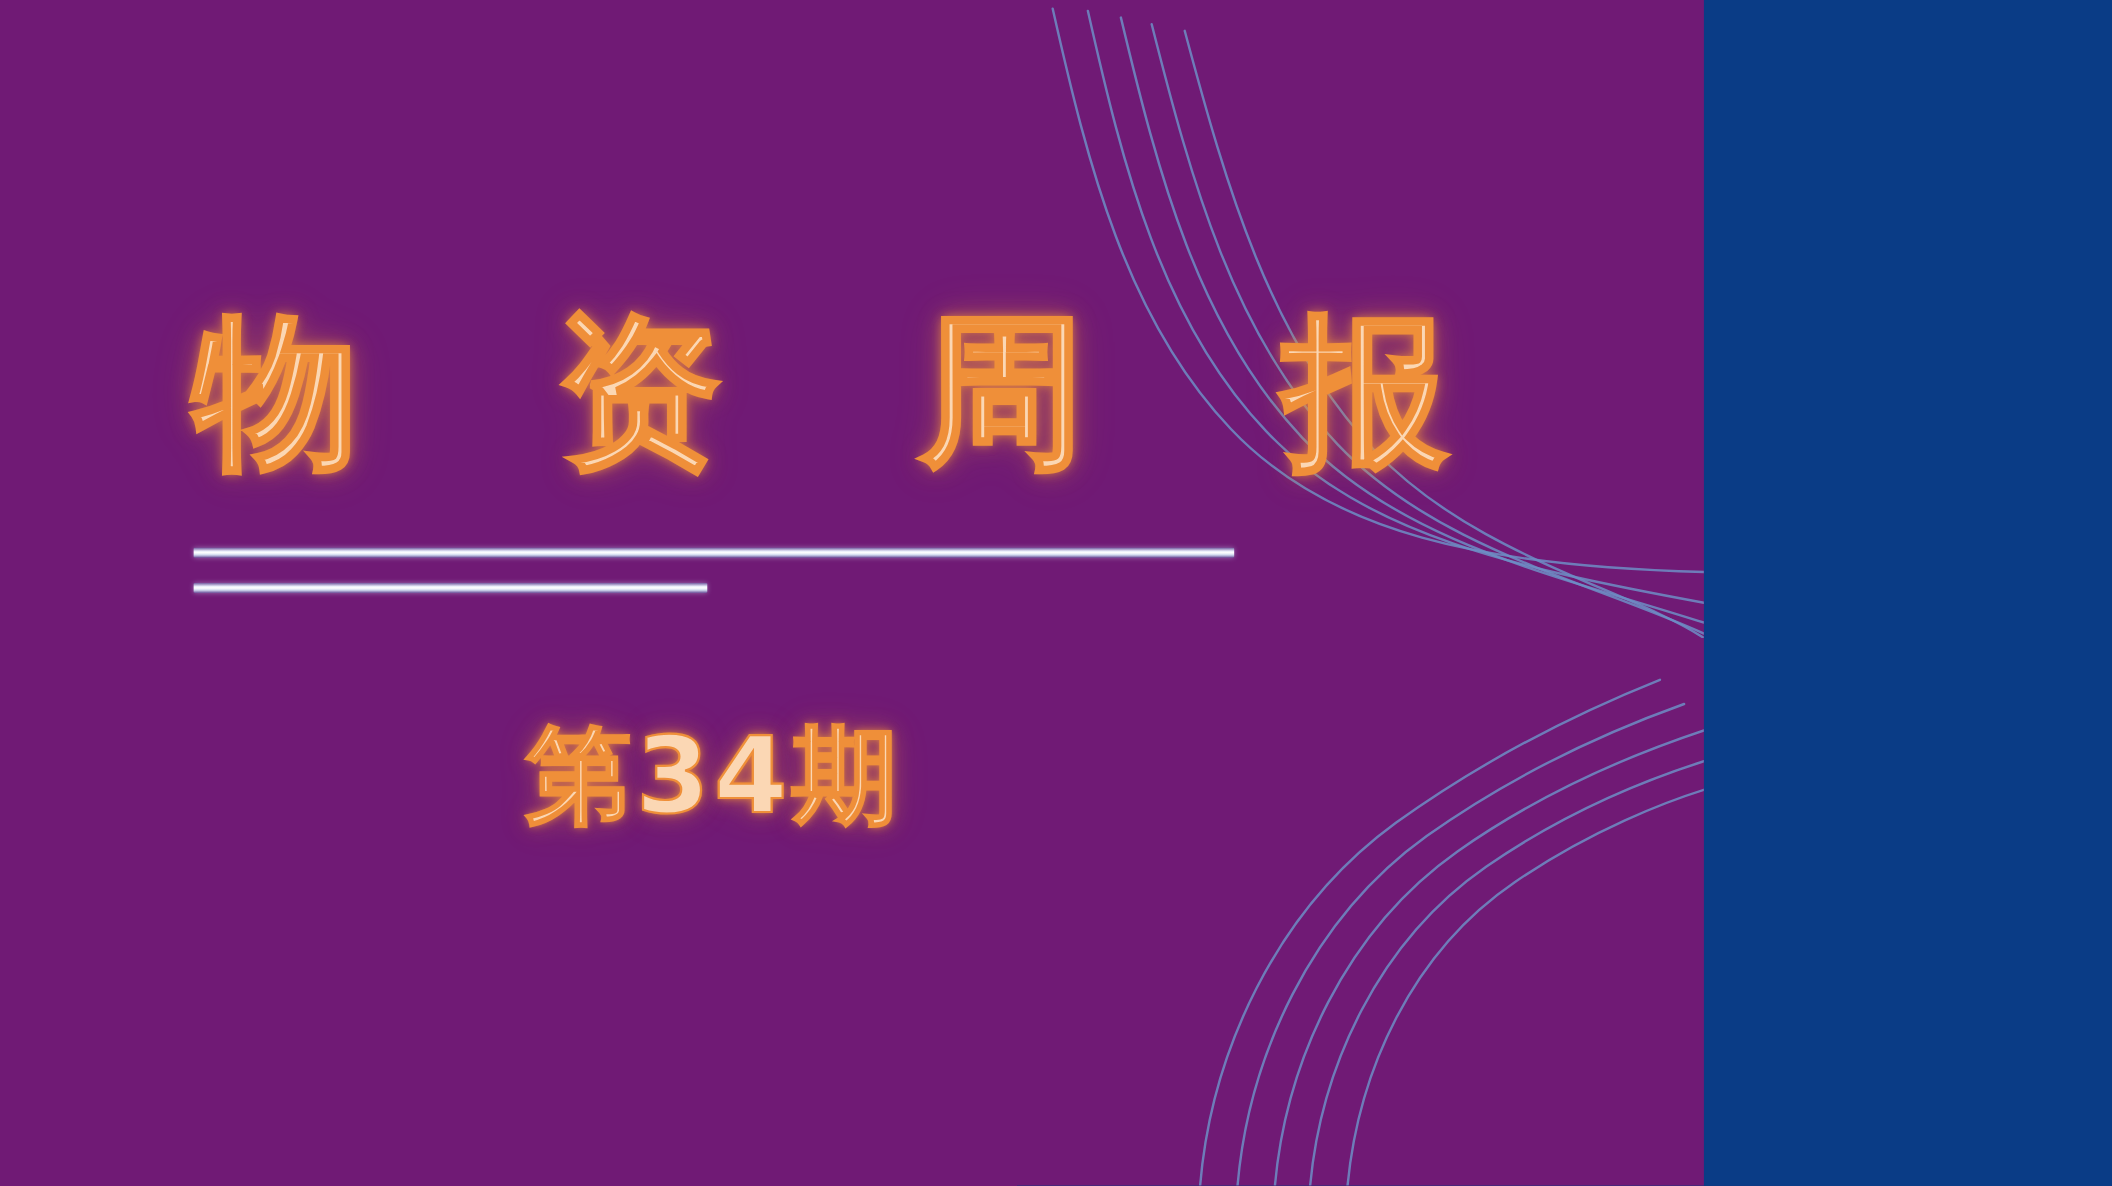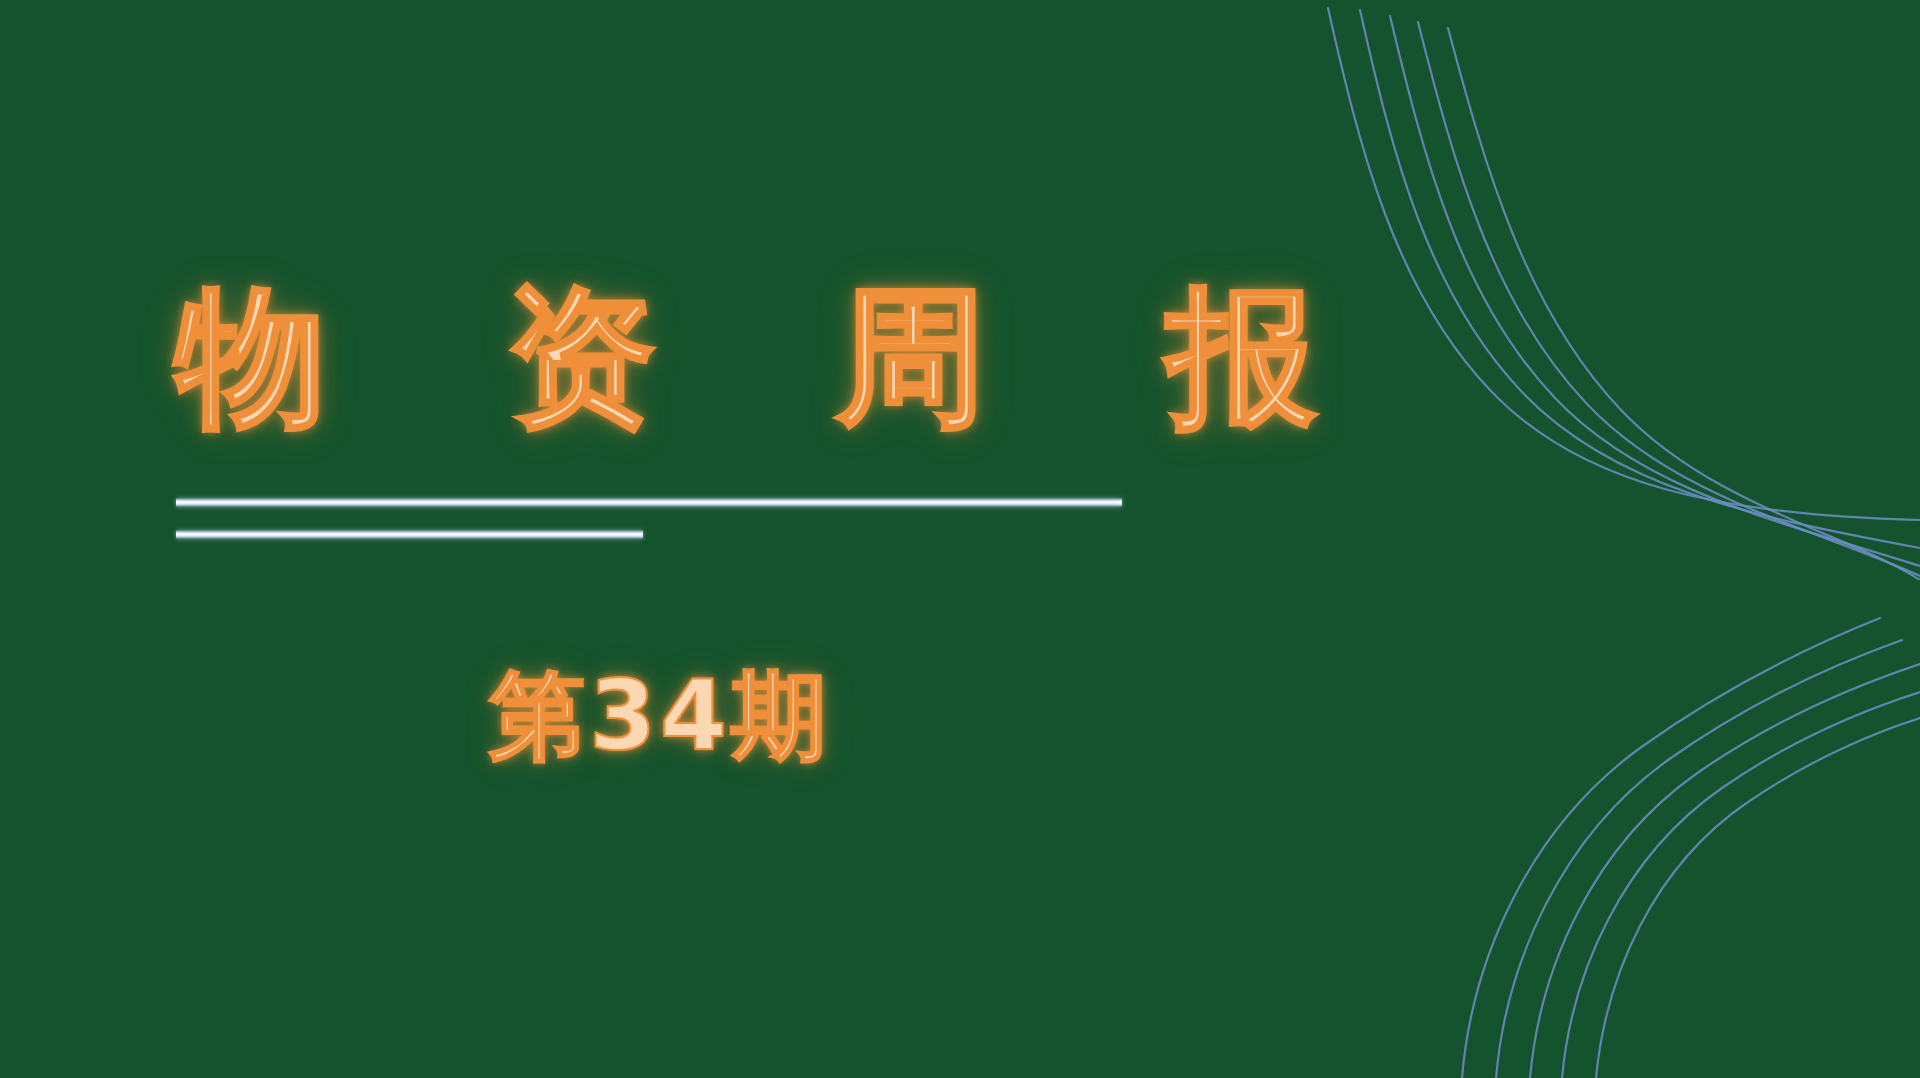--- a/index.html
+++ b/index.html
@@ -5,23 +5,23 @@
 <style>
   html, body {
     margin: 0;
     padding: 0;
     background: #0a3c86;
   }
   * { box-sizing: border-box; }
 
   .slide {
     position: relative;
-    width: 1920px;
+    width: 1549px;
     height: 1078px;
-    background: #14532d;
+    background: #701a75;
     overflow: hidden;
     font-family: "DejaVu Sans", "Liberation Sans", sans-serif;
   }
 
   
   .deco {
     position: absolute;
     pointer-events: none;
   }
   .deco-tr {
@@ -94,21 +94,21 @@
   .rule-1 { width: 946px; }
   .rule-2 { width: 467px; margin-top: 23px; }
 
   
   .subtitle {
     position: absolute;
     left: 176px;
     top: 648px;
     width: 946px;
     text-align: center;
-    margin: 11px;
+    margin: 0;
     font-size: 96px;
     line-height: 1.2;
     font-weight: 700;
     letter-spacing: 4px;
     color: #fbd7b4;
     -webkit-text-stroke: 2px #ef8f39;
     text-shadow:
       0 0 2px #ef8f39,
       0 0 9px rgba(240,146,60,0.85),
       0 0 20px rgba(240,146,60,0.42),

